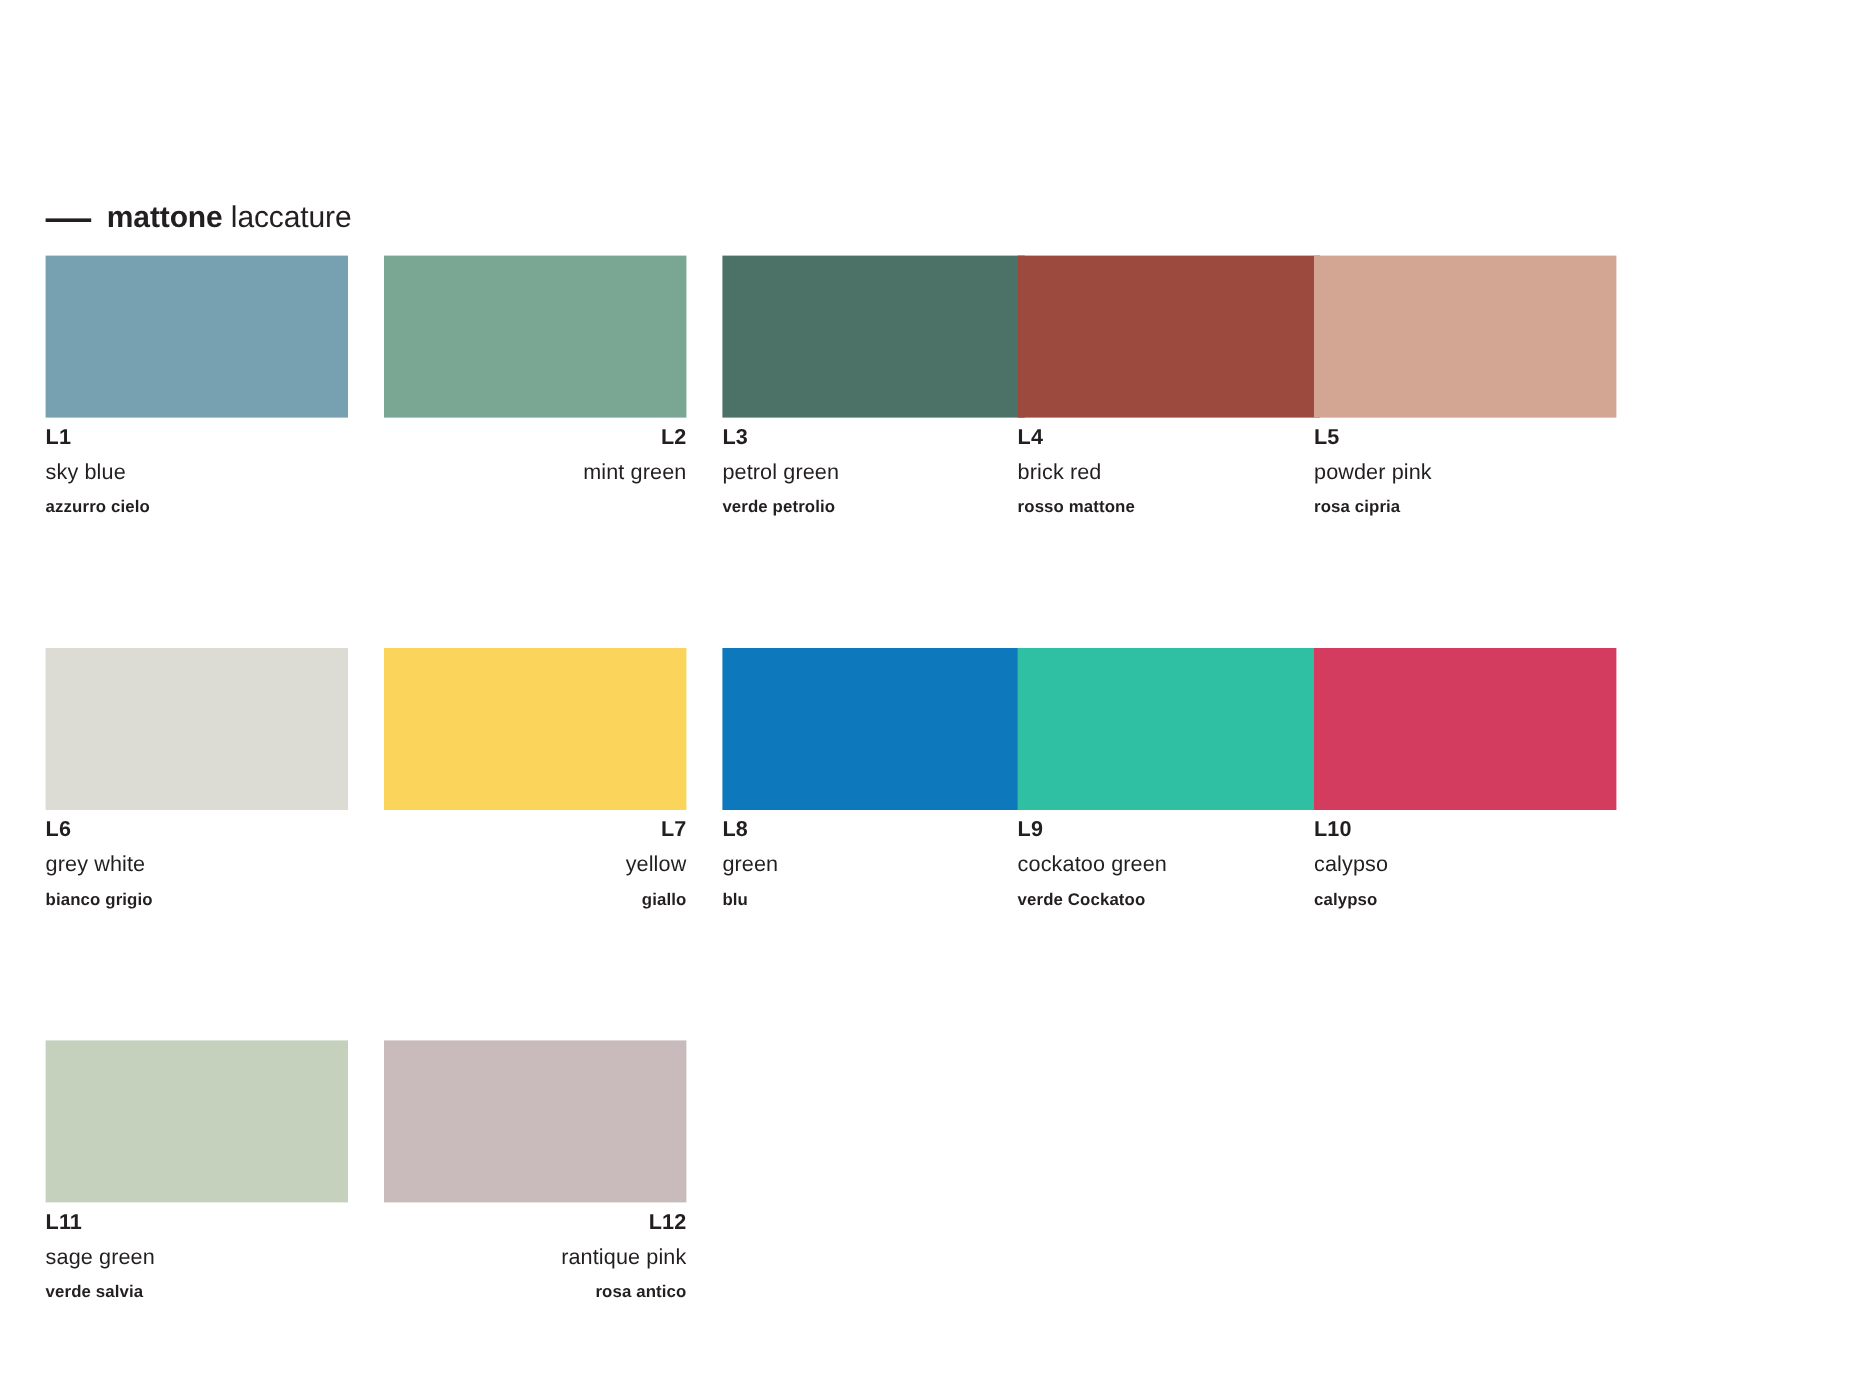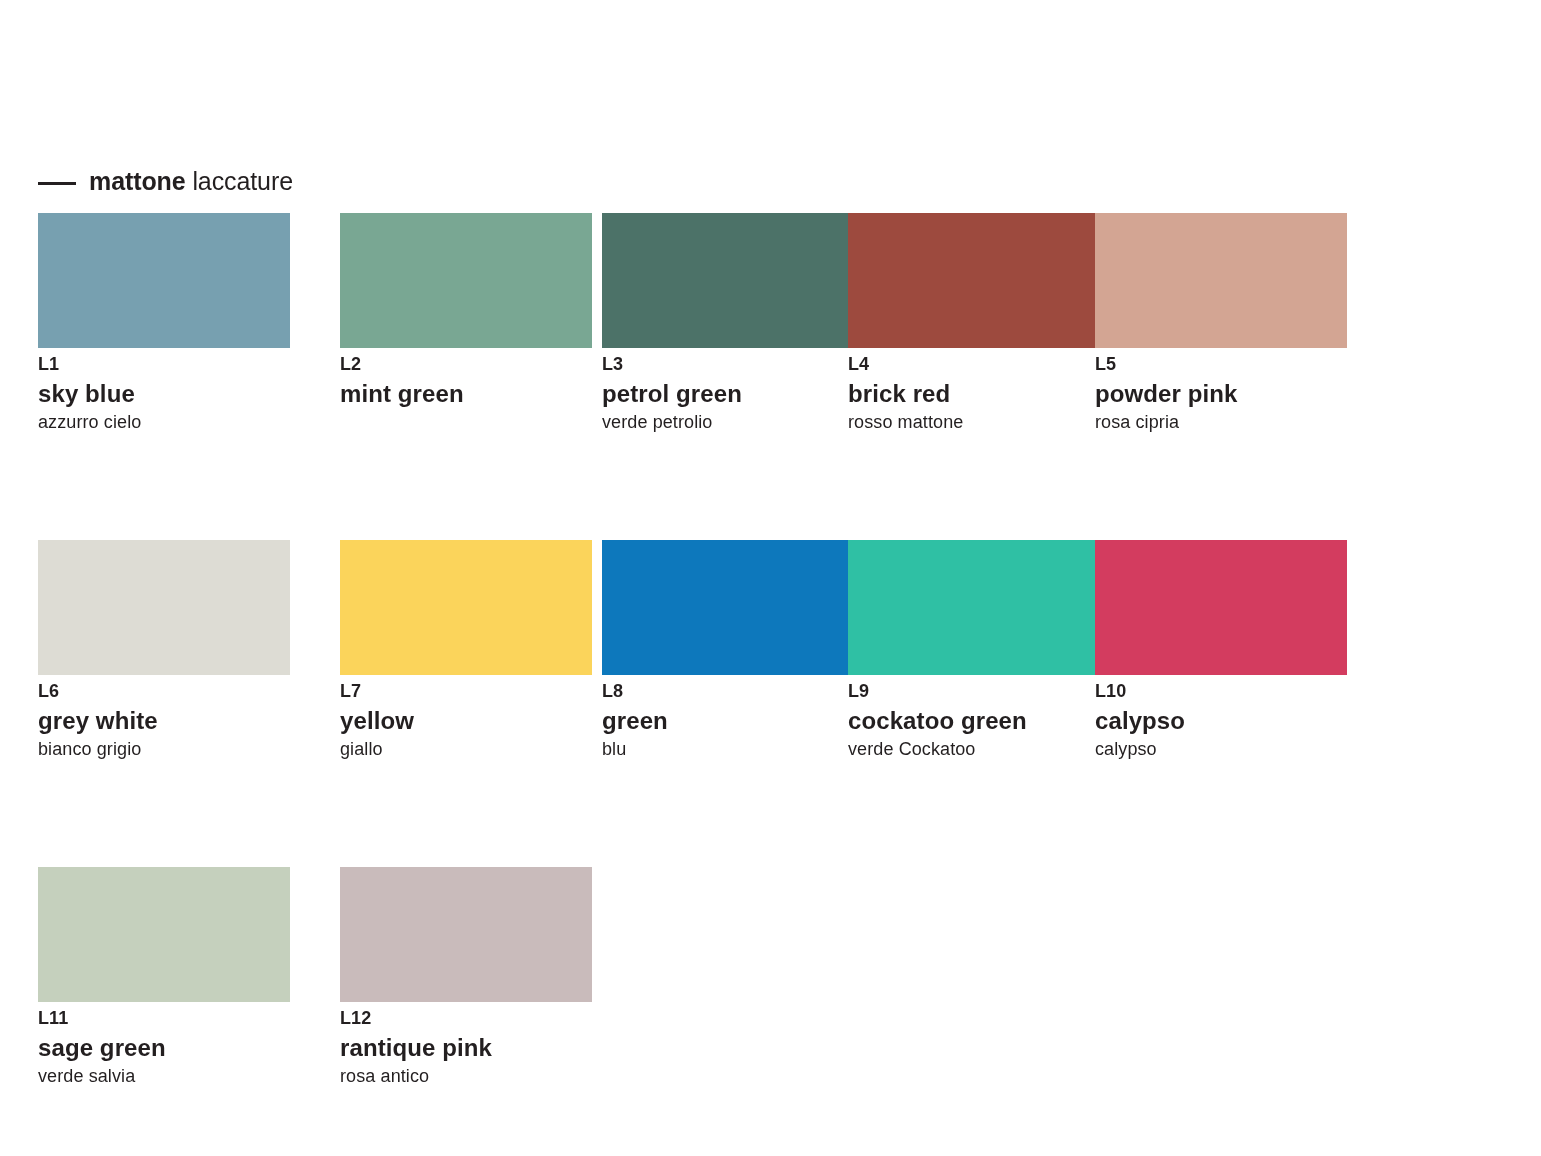--- a/index.html
+++ b/index.html
@@ -68,52 +68,52 @@
   }
   
   .swatch-grid {
     grid-template-columns: 252px 252px 252px 252px 252px;
     column-gap: 0;
   }
   .cell {
     width: 252px;
   }
   .cell.col1 { margin-left: 0px; }
-  .cell.col2 { margin-left: 50px; }
+  .cell.col2 { margin-left: 30px; text-align: right; }
   .cell.col3 { margin-left: 60px; }
   .cell.col4 { margin-left: 54px; }
   .cell.col5 { margin-left: 49px; }
 
   .swatch {
     width: 252px;
     height: 135px;
     display: block;
   }
 
   .cell-labels {
     padding-top: 2px;
   }
   .code {
     font-size: 18px;
     font-weight: 700;
     line-height: 29px;
     letter-spacing: 0.1px;
   }
   .name-en {
-    font-size: 24px;
-    font-weight: 700;
-    line-height: 29px;
-    letter-spacing: 0.1px;
-  }
-  .name-it {
     font-size: 18px;
     font-weight: 400;
     line-height: 29px;
     letter-spacing: 0.1px;
   }
+  .name-it {
+    font-size: 14px;
+    font-weight: 700;
+    line-height: 29px;
+    letter-spacing: 0.1px;
+  }
 </style>
 </head>
 <body>
 
 <div class="page">
 
   <div class="section-header">
     <span class="header-rule"></span>
     <span class="header-title"><span class="bold">mattone</span> <span class="reg">laccature</span></span>
   </div>

